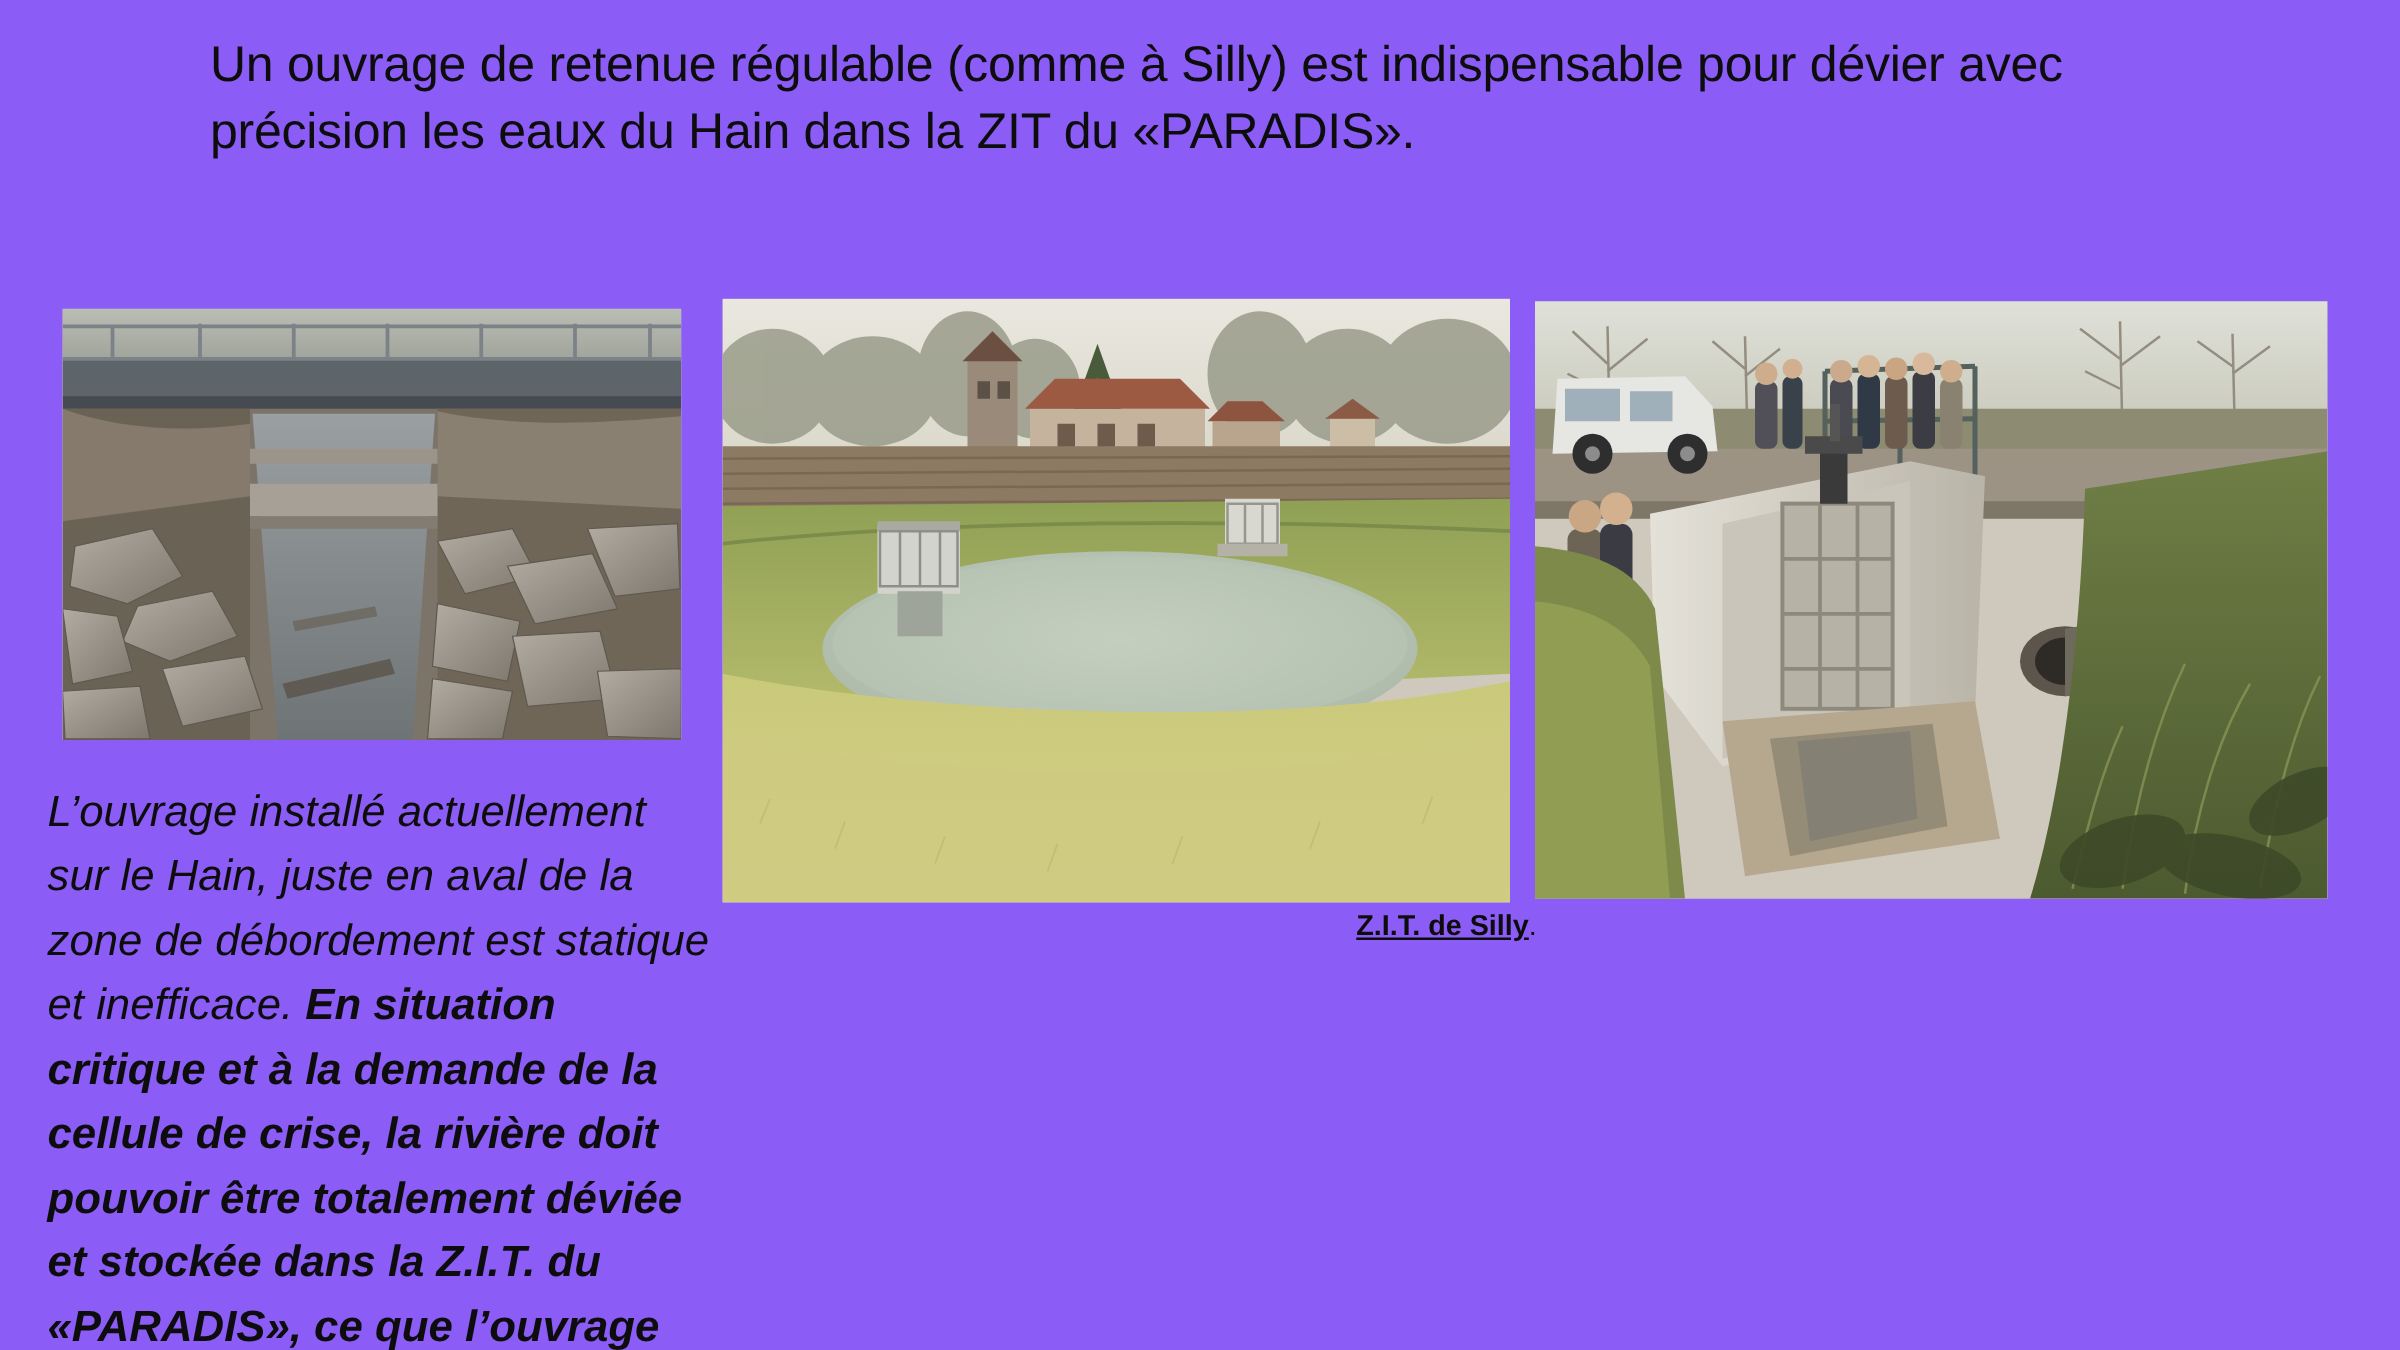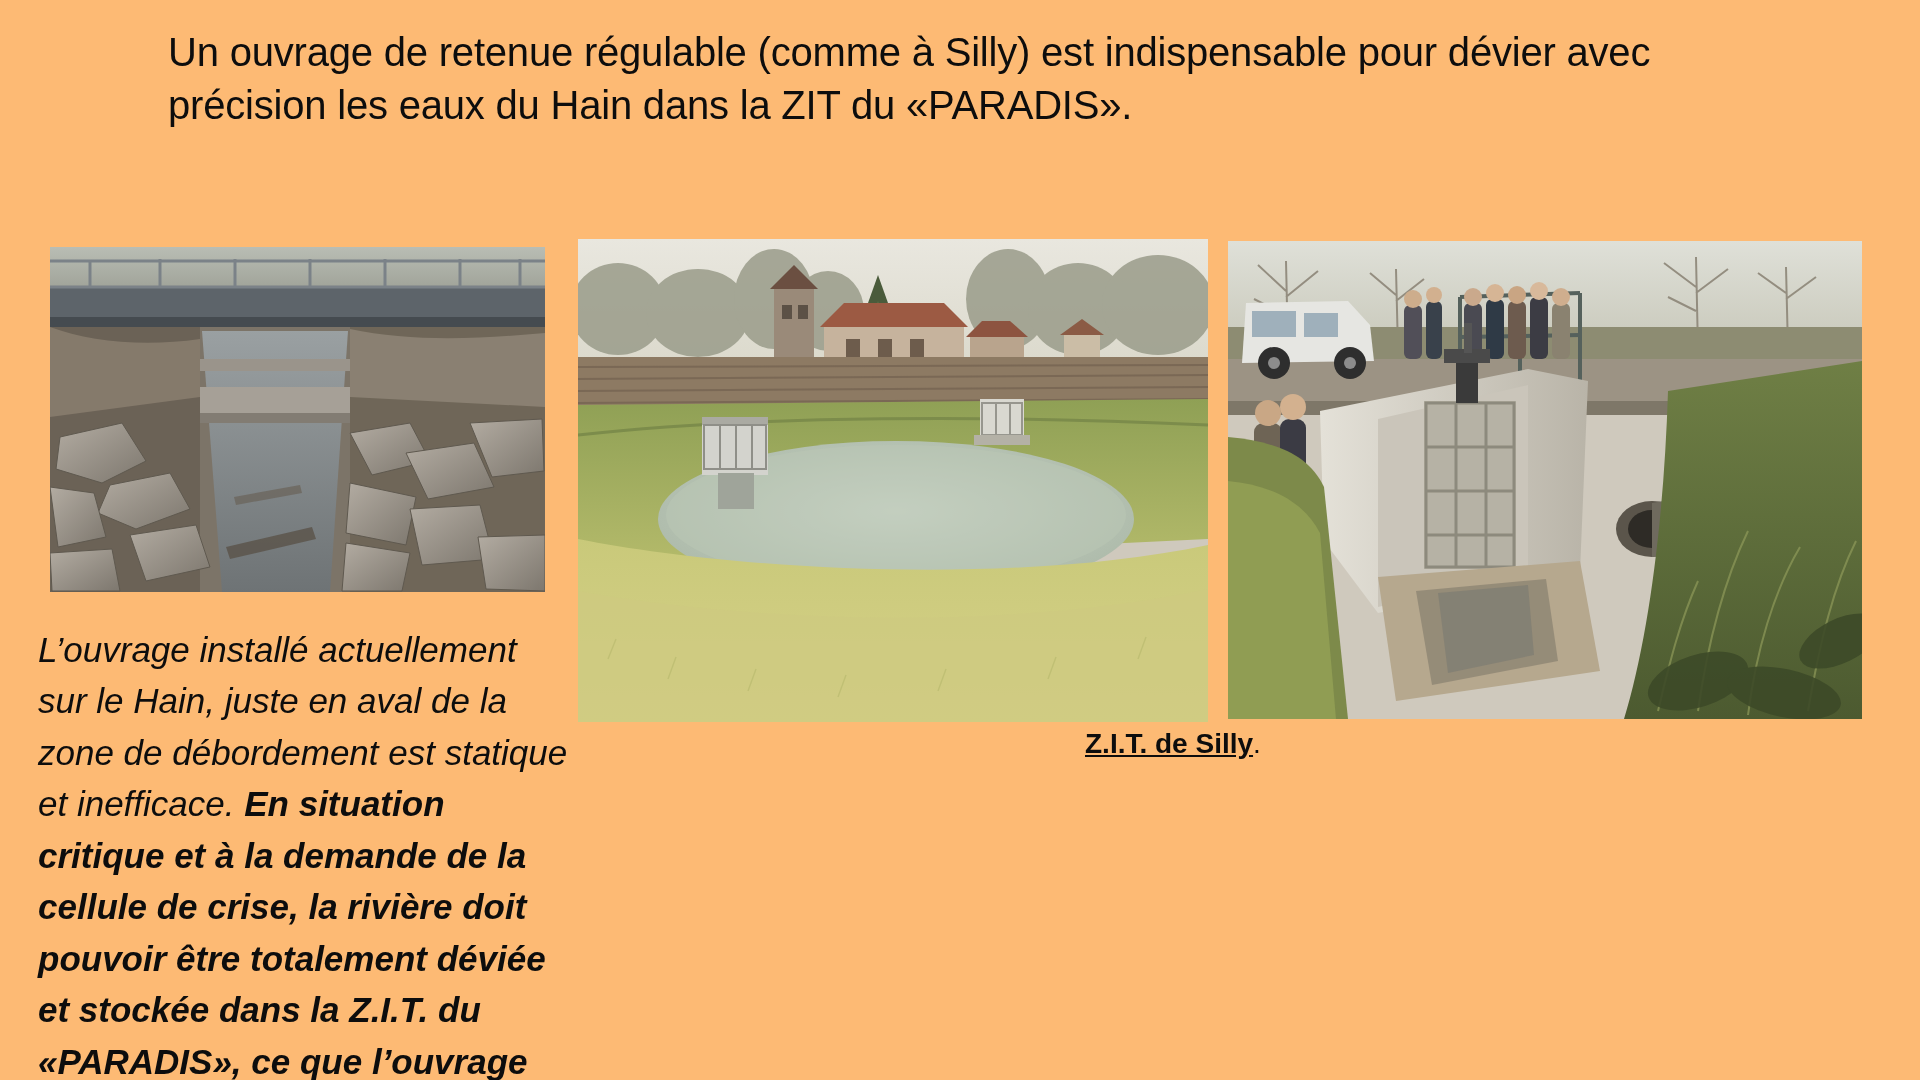--- a/index.html
+++ b/index.html
@@ -13,21 +13,21 @@
     font-family: "Liberation Sans", sans-serif;
     color: #000000;
     position: relative;
     overflow: hidden;
   }
   .slide {
     position: absolute;
     left: 0; top: 0;
     width: 1920px;
     height: 1080px;
-    background: #fdba74;
+    background: #8b5cf6;
   }
 
   
   .title {
     position: absolute;
     left: 168px;
     top: 26px;
     width: 1640px;
     font-size: 40px;
     line-height: 1.32;
@@ -73,21 +73,21 @@
     color: #0d0d0d;
     font-style: italic;
   }
   .caption-left b { font-weight: bold; }
 
   .caption-right-title {
     position: absolute;
     left: 1085px;
     top: 724px;
     width: 460px;
-    font-size: 28px;
+    font-size: 23px;
     line-height: 1.4;
     color: #0d0d0d;
   }
   .caption-right-title .u {
     font-weight: bold;
     text-decoration: underline;
   }
   .caption-right-body {
     position: absolute;
     left: 592px;

